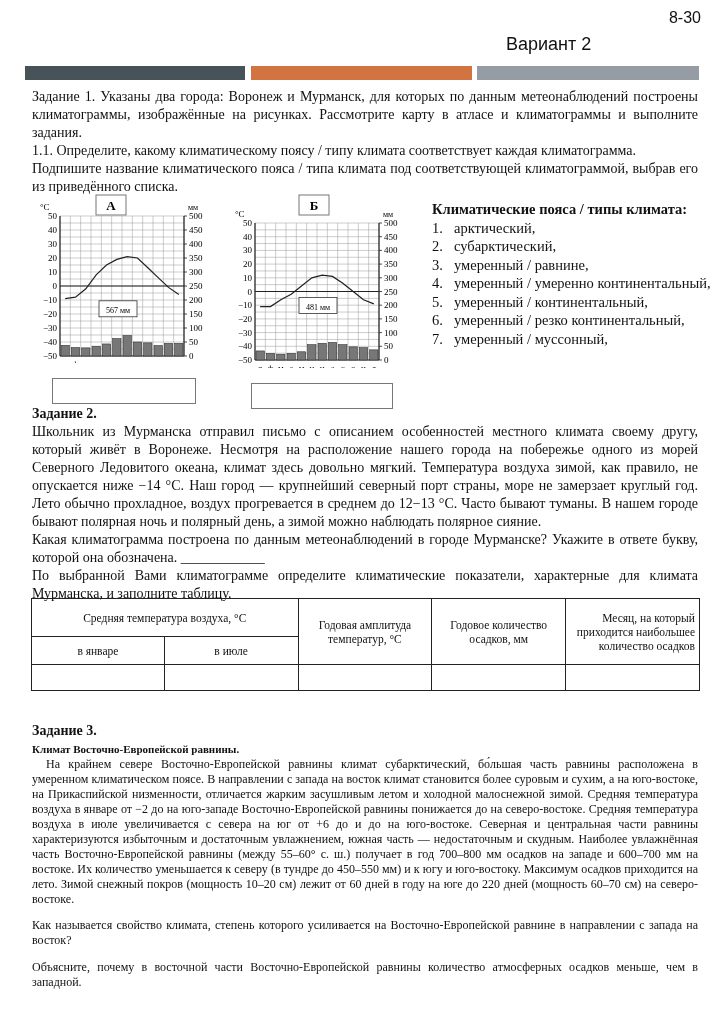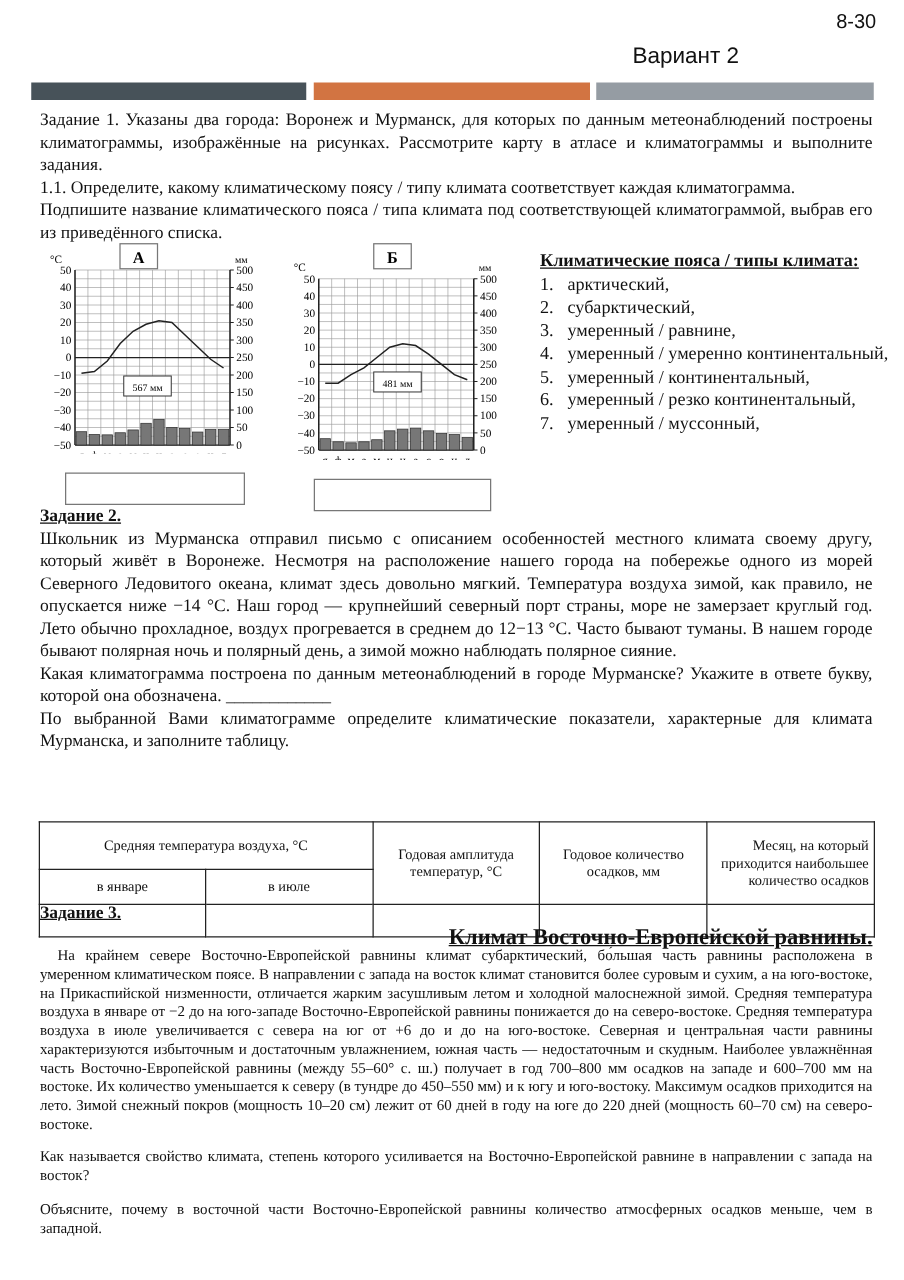--- a/index.html
+++ b/index.html
@@ -5,27 +5,27 @@
   * { box-sizing: border-box; margin: 0; padding: 0; }
   html, body { width: 723px; height: 1024px; background: #ffffff; overflow: hidden; }
   body { position: relative; font-family: "Liberation Serif", "DejaVu Serif", serif; color: #111; }
   .sans { font-family: "Liberation Sans", "DejaVu Sans", sans-serif; }
   .abs { position: absolute; }
   #page-num { right: 22px; top: 9px; font-size: 16px; }
   #variant { left: 506px; top: 34px; font-size: 18px; }
   .bar { position: absolute; top: 66px; height: 14px; }
   .para { position: absolute; left: 32px; width: 666px; font-size: 14px; line-height: 18px; text-align: justify; }
   .para p { margin: 0; }
-  .bold { font-weight: bold; text-decoration: underline; }
+  .bold { font-weight: bold; }
   .legend { left: 432px; top: 200px; font-size: 14.5px; line-height: 18.5px; }
   .legend ol { list-style: none; }
   .legend li .n { display: inline-block; width: 22px; }
   .chart { position: absolute; }
   .answer-box { position: absolute; border: 1px solid #777; background: #fff; }
-  table.data { position: absolute; left: 31px; top: 657px; width: 669px; border-collapse: collapse; font-size: 11.5px; }
+  table.data { position: absolute; left: 31px; top: 598px; width: 669px; border-collapse: collapse; font-size: 11.5px; }
   table.data td { border: 1.5px solid #222; text-align: center; vertical-align: middle; padding: 2px 4px; line-height: 14px; }
   .t3 { font-size: 12px; line-height: 15px; }
 </style>
 </head>
 <body>
 
 <div id="page-num" class="abs sans">8-30</div>
 <div id="variant" class="abs sans">Вариант 2</div>
 <div class="bar" style="left:25px;width:220px;background:#475259;"></div>
 <div class="bar" style="left:251px;width:221px;background:#d27442;"></div>
@@ -287,17 +287,17 @@
     <td></td>
     <td></td>
     <td></td>
     <td></td>
   </tr>
 </tbody>
   </table>
 
 <div class="para" style="top:722px;">
   <p class="bold">Задание 3.</p>
-  <p class="bold" style="text-align:right;font-size:18px;">Климат Восточно-Европейской равнины.</p>
+  <p class="bold" style="text-align:left;font-size:11px;">Климат Восточно-Европейской равнины.</p>
 </div>
 <div class="para t3" style="top:757px;text-indent:14px;">На крайнем севере Восточно-Европейской равнины климат субарктический, бо́льшая часть равнины расположена в умеренном климатическом поясе. В направлении с запада на восток климат становится более суровым и сухим, а на юго-востоке, на Прикаспийской низменности, отличается жарким засушливым летом и холодной малоснежной зимой. Средняя температура воздуха в январе от −2 до  на юго-западе Восточно-Европейской равнины понижается до  на северо-востоке. Средняя температура воздуха в июле увеличивается с севера на юг от +6 до  и до  на юго-востоке. Северная и центральная части равнины характеризуются избыточным и достаточным увлажнением, южная часть — недостаточным и скудным. Наиболее увлажнённая часть Восточно-Европейской равнины (между 55–60° с. ш.) получает в год 700–800 мм осадков на западе и 600–700 мм на востоке. Их количество уменьшается к северу (в тундре до 450–550 мм) и к югу и юго-востоку. Максимум осадков приходится на лето. Зимой снежный покров (мощность 10–20 см) лежит от 60 дней в году на юге до 220 дней (мощность 60–70 см) на северо-востоке.</div>
 <div class="para t3" style="top:918px;">Как называется свойство климата, степень которого усиливается на Восточно-Европейской равнине в направлении с запада на восток?</div>
 <div class="para t3" style="top:960px;">Объясните, почему в восточной части Восточно-Европейской равнины количество атмосферных осадков меньше, чем в западной.</div>
 
 </body></html>

